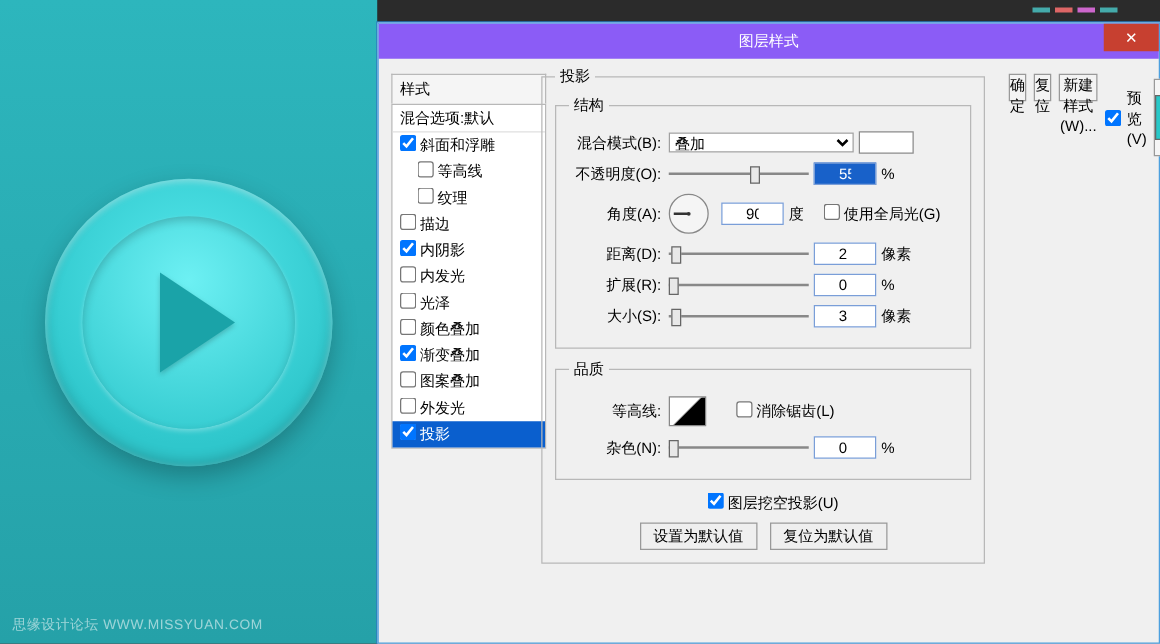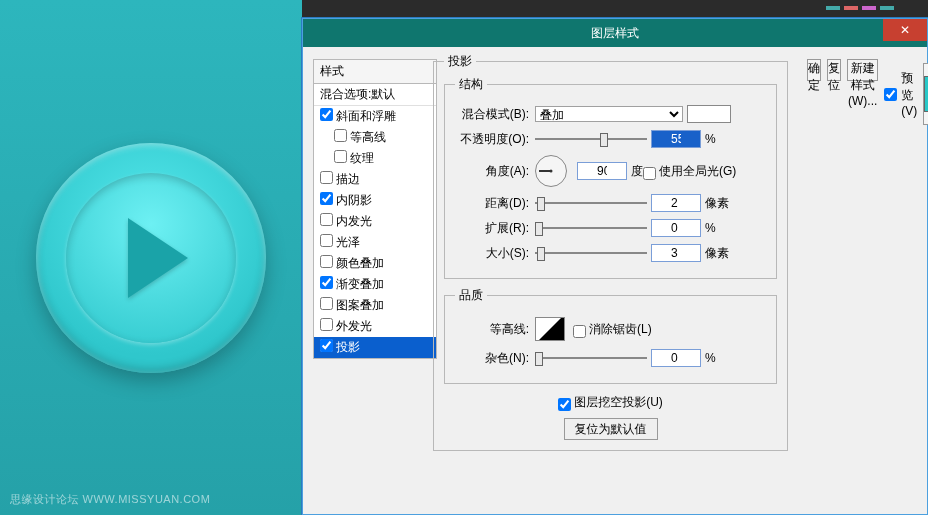--- a/index.html
+++ b/index.html
@@ -8,21 +8,21 @@
 
 .left-canvas { position: absolute; left: 0; top: 0; width: 302px; height: 515px; background: linear-gradient(180deg, #2db6bd 0%, #25a1a8 100%); display: flex; align-items: center; justify-content: center; }
 .play-circle-outer { width: 230px; height: 230px; border-radius: 50%; background: radial-gradient(circle at 50% 35%, #55e8ec 0%, #2fc7cc 70%); box-shadow: 0 8px 20px rgba(0,0,0,0.25), inset 0 2px 6px rgba(255,255,255,0.4), inset 0 -4px 10px rgba(0,0,0,0.2); display:flex; align-items:center; justify-content:center; position: relative; }
 .play-circle-inner { width: 170px; height: 170px; border-radius: 50%; background: radial-gradient(circle at 50% 30%, #6df0f3, #2cc6cb); box-shadow: inset 0 3px 8px rgba(0,0,0,0.2), 0 2px 4px rgba(255,255,255,0.3); display:flex; align-items:center; justify-content:center; }
 .play-triangle { width: 0; height: 0; border-left: 60px solid #1aa3a8; border-top: 40px solid transparent; border-bottom: 40px solid transparent; margin-left: 14px; filter: drop-shadow(0 2px 2px rgba(0,0,0,0.2)); }
 
 .watermark { position:absolute; left:10px; bottom:8px; color: rgba(255,255,255,0.55); font-size:11px; letter-spacing:0.5px; }
 
 
 .dialog { position: absolute; left: 302px; top: 18px; width: 626px; height: 497px; background: #f0f0f0; border: 1px solid #4ca0df; box-shadow: 0 0 0 1px #2a7cc0; }
-.titlebar { height: 28px; background: #0f766e; color: #fff; display:flex; align-items:center; justify-content:center; position:relative; }
+.titlebar { height: 28px; background: #8b5cf6; color: #fff; display:flex; align-items:center; justify-content:center; position:relative; }
 .titlebar-title { color:#fff; font-size:12px; }
 .close-btn { position:absolute; right:0; top:0; width:44px; height:22px; background:#c74030; color:#fff; display:flex; align-items:center; justify-content:center; cursor:pointer; }
 
 .dialog-body { position:absolute; top:28px; left:0; right:0; bottom:0; padding: 8px 8px 8px 12px; }
 
 
 .style-col { position:absolute; left:10px; top:12px; width:124px; }
 .style-header { border:1px solid #b8b8b8; border-bottom:none; padding:3px 6px; background:#f5f5f5; }
 .style-list { border:1px solid #b8b8b8; background:#fff; }
 .style-item { padding:2px 6px 2px 22px; position:relative; white-space:nowrap; }
@@ -42,21 +42,21 @@
 .color-swatch { width:44px; height:18px; border:1px solid #888; background:#fff; margin-left:4px; }
 .slider-track { flex:0 0 112px; height:14px; position:relative; }
 .slider-track::before { content:""; position:absolute; left:0; right:0; top:6px; height:2px; background:#888; }
 .slider-thumb { position:absolute; top:1px; width:8px; height:14px; border:1px solid #666; background:#e8e8e8; }
 .num-input { width:50px; height:18px; border:1px solid #7a9ed8; background:#fff; padding:0 19px; margin:0 4px; text-align:left; }
 .num-input.hl { background:#1861c9; color:#fff; }
 .unit { width:30px; }
 .angle-dial { width:32px; height:32px; border-radius:50%; border:1px solid #888; position:relative; background:#f5f5f5; margin-right:6px; }
 .angle-dial::after { content:""; position:absolute; left:50%; top:50%; width:2px; height:12px; background:#333; transform-origin: top center; transform: translate(-50%,0) rotate(90deg); }
 .angle-dial::before { content:""; position:absolute; left:50%; top:50%; width:3px; height:3px; background:#333; border-radius:50%; transform:translate(-50%,-50%); }
-.cb-inline { margin-left:0; display:flex; align-items:flex-end; gap:3px; }
+.cb-inline { margin-left:16px; display:flex; align-items:flex-start; gap:3px; }
 .contour-swatch { width:30px; height:24px; border:1px solid #888; background:linear-gradient(135deg,#fff 48%, #000 52%); margin-right:8px;}
 .btn { height:22px; padding:0 10px; border:1px solid #999; background:#efefef; cursor:pointer; }
 .btn-row { display:flex; gap:10px; justify-content:center; margin-top:6px; }
 
 
 .right-col { position:absolute; right:10px; top:12px; width:110px; display:flex; flex-direction:row; gap:6px; align-items:stretch; }
 .right-btn { height:22px; border:1px solid #999; background:#f3f3f3; cursor:pointer; }
 .preview-cb { display:flex; align-items:center; justify-content:center; gap:4px; margin-top:4px; }
 .preview-box { width:62px; height:62px; border:1px solid #999; background:#f5f5f5; display:flex; align-items:center; justify-content:center; margin:4px auto 0; }
 .preview-inner { width:36px; height:36px; background:#28c8c8; border:1px solid #666; }
@@ -198,20 +198,21 @@
           </div>
         </fieldset>
 
         <div class="row" style="justify-content:center">
           <label class="cb-inline">
               <input type="checkbox" checked="" style="">
               <span>图层挖空投影(U)</span>
             </label>
         </div>
         <div class="btn-row">
+          <button class="btn">设置为默认值</button>
           <button class="btn">复位为默认值</button>
         </div>
       </fieldset>
     </div>
 
     <div class="right-col">
       <button class="right-btn">确定</button>
       <button class="right-btn">复位</button>
       <button class="right-btn">新建样式(W)...</button>
       <label class="preview-cb">

